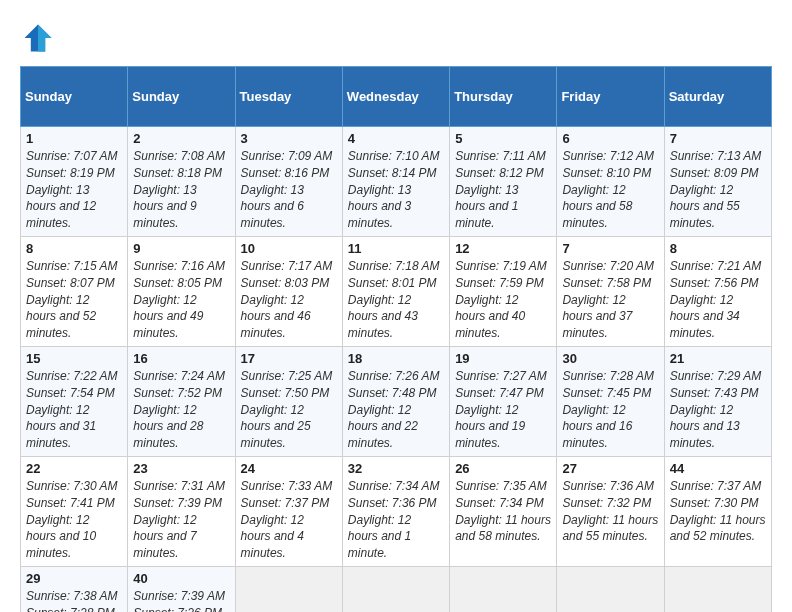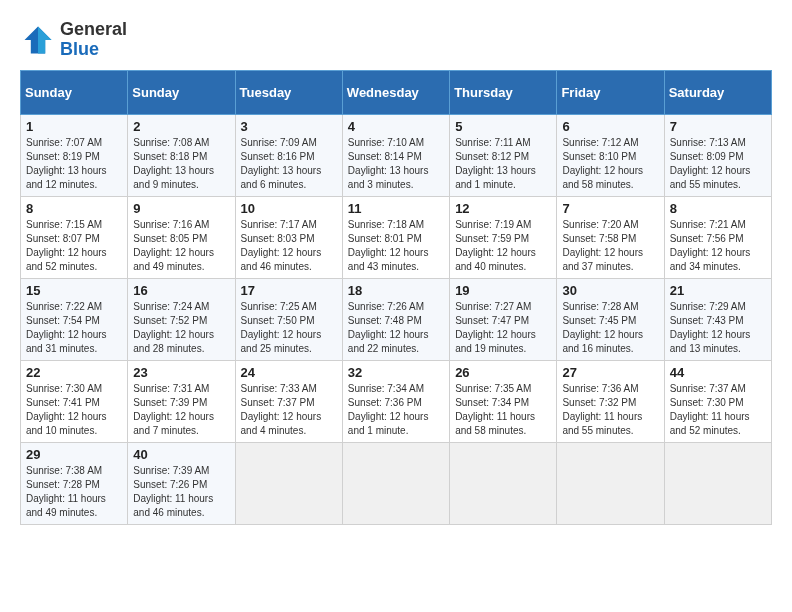--- a/index.html
+++ b/index.html
@@ -44,21 +44,21 @@
       color: #555;
     }
     table {
       width: 100%;
       border-collapse: collapse;
       font-size: 11px;
     }
     thead tr th {
       background-color: #2b6cb0;
       color: #fff;
-      padding: 14px 4px;
+      padding: 22px 4px;
       text-align: left;
       font-size: 13px;
       font-weight: bold;
       border: 1px solid #5a9fd4;
     }
     tbody tr td {
       vertical-align: top;
       padding: 4px 5px;
       border: 1px solid #d0d0d0;
       height: 80px;
@@ -71,41 +71,38 @@
       background-color: #ffffff;
     }
     .day-num {
       font-size: 13px;
       font-weight: bold;
       color: #222;
       display: block;
       margin-bottom: 2px;
     }
     .day-info {
-      font-size: 10px;
+      font-size: 12px;
       color: #333;
       line-height: 1.4;
+      font-style: italic;
     }
     .empty-cell {
       background-color: #f0f0f0 !important;
     }
   </style>
 </head>
 <body>
 
 <div class="header">
   <div class="logo">
     <svg class="logo-icon" viewBox="0 0 40 40" xmlns="http://www.w3.org/2000/svg">
       <polygon points="20,5 35,20 28,20 28,35 12,35 12,20 5,20" fill="#1a6bba"></polygon>
       <polygon points="20,5 35,20 28,20 28,35 20,35" fill="#2a9fd8"></polygon>
     </svg>
-    <div class="logo-text">
-      <div>General</div>
-      <div style="color:#1a6bba">Blue</div>
-    </div>
   </div>
   <div class="title-block">
     <div class="month-title"></div>
     <div class="location"></div>
   </div>
 </div>
 
 <table>
   <thead>
     <tr>

